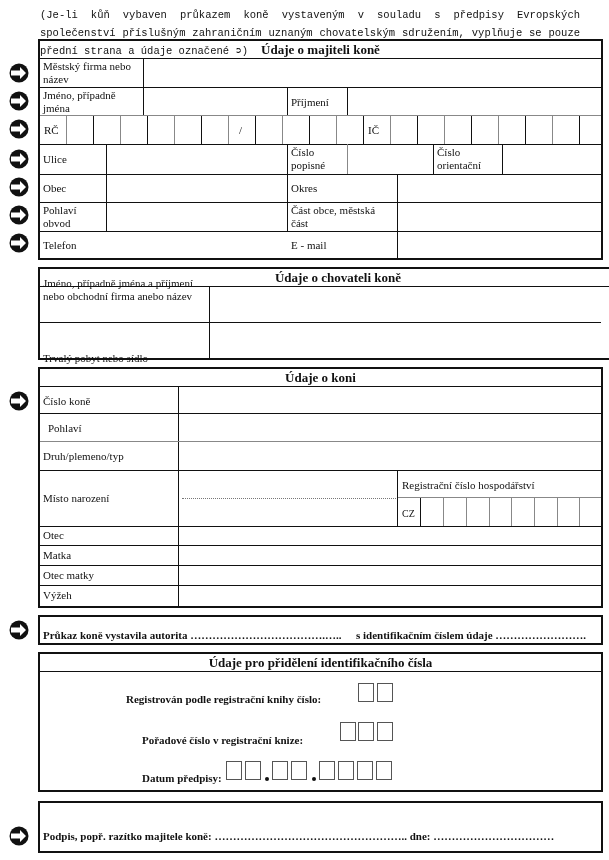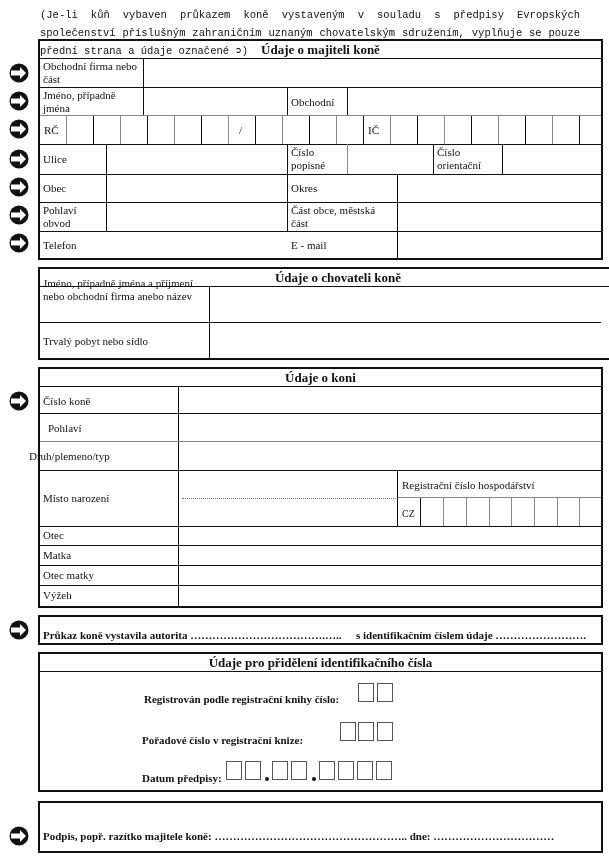--- a/index.html
+++ b/index.html
@@ -69,29 +69,29 @@
   <div class="hdr">Údaje o majiteli koně</div>
 </div>
 
 <div class="abs hl" style="left:40px;top:87px;width:561px"></div>
 <div class="abs hlg" style="left:40px;top:115px;width:561px"></div>
 <div class="abs hl" style="left:40px;top:144px;width:561px"></div>
 <div class="abs hl" style="left:40px;top:174px;width:561px"></div>
 <div class="abs hl" style="left:40px;top:202px;width:561px"></div>
 <div class="abs hl" style="left:40px;top:231px;width:561px"></div>
 
-<div class="abs lbl" style="left:43px;top:60px;width:100px">Obchodní firma nebo část</div>
+<div class="abs lbl" style="left:43px;top:60px;width:100px">Městský firma nebo název</div>
 <div class="abs vl" style="left:143px;top:58px;height:29px"></div>
 <div class="abs" style="left:144px;top:58px;width:457px;height:29px"></div>
 
 <div class="abs lbl" style="left:43px;top:89px"><span>Jméno, případně</span><br><span>jména</span></div>
 <div class="abs vl" style="left:143px;top:87px;height:28px"></div>
 <div class="abs" style="left:144px;top:88px;width:143px;height:27px"></div>
 <div class="abs vl" style="left:287px;top:87px;height:28px"></div>
-<div class="abs lbl" style="left:291px;top:96px">Obchodní</div>
+<div class="abs lbl" style="left:291px;top:96px">Příjmení</div>
 <div class="abs vl" style="left:347px;top:87px;height:28px"></div>
 <div class="abs" style="left:348px;top:88px;width:253px;height:27px"></div>
 
 <div class="abs lbl" style="left:44px;top:124px">RČ</div>
 <div id="rc-cells">
     <div class="abs vlg" style="left: 66px; top: 116px; height: 28px;"></div>
     <div class="abs vl" style="left: 93px; top: 116px; height: 28px;"></div>
     <div class="abs vlg" style="left: 120px; top: 116px; height: 28px;"></div>
     <div class="abs vl" style="left: 147px; top: 116px; height: 28px;"></div>
     <div class="abs vlg" style="left: 174px; top: 116px; height: 28px;"></div>
@@ -160,40 +160,40 @@
 <div class="abs lbl" style="left:291px;top:239px">E - mail</div>
 <div class="abs" style="left:398px;top:232px;width:203px;height:26px"></div>
 
 <div class="abs box" style="left:38px;top:267px;width:600px;height:93px">
   <div class="hdr">Údaje o chovateli koně</div>
 </div>
 <div class="abs hl" style="left:40px;top:322px;width:561px"></div>
 <div class="abs vl" style="left:209px;top:286px;height:72px"></div>
 <div class="abs lbl" style="left:43px;top:277px"><span>Jméno, případně jména a příjmení</span><br><span>nebo obchodní firma anebo název</span></div>
 <div class="abs" style="left:210px;top:286px;width:391px;height:36px"></div>
-<div class="abs lbl" style="left:43px;top:335px">Trvalý pobyt nebo sídlo</div>
+<div class="abs lbl" style="left:43px;top:352px">Trvalý pobyt nebo sídlo</div>
 <div class="abs" style="left:210px;top:323px;width:391px;height:35px"></div>
 
 <div class="abs box" style="left:38px;top:367px;width:565px;height:241px">
   <div class="hdr">Údaje o koni</div>
 </div>
 <div class="abs vl" style="left:178px;top:386px;height:220px"></div>
 <div class="abs hl" style="left:40px;top:413px;width:561px"></div>
 <div class="abs hlg" style="left:40px;top:441px;width:561px"></div>
 <div class="abs hl" style="left:40px;top:470px;width:561px"></div>
 <div class="abs hl" style="left:40px;top:526px;width:561px"></div>
 <div class="abs hl" style="left:40px;top:545px;width:561px"></div>
 <div class="abs hl" style="left:40px;top:565px;width:561px"></div>
 <div class="abs hl" style="left:40px;top:585px;width:561px"></div>
 
 <div class="abs lbl" style="left:43px;top:395px">Číslo koně</div>
 <div class="abs" style="left:179px;top:386px;width:422px;height:27px"></div>
 <div class="abs lbl" style="left:48px;top:422px">Pohlaví</div>
 <div class="abs" style="left:179px;top:414px;width:422px;height:27px"></div>
-<div class="abs lbl" style="left:29px;top:450px">Druh/plemeno/typ</div>
+<div class="abs lbl" style="left:43px;top:450px">Druh/plemeno/typ</div>
 <div class="abs" style="left:179px;top:442px;width:422px;height:28px"></div>
 
 <div class="abs lbl" style="left:43px;top:492px">Místo narození</div>
 <div class="abs dots" style="left:182px;top:498px;width:216px"></div>
 <div class="abs" style="left:179px;top:471px;width:218px;height:55px"></div>
 <div class="abs vl" style="left:397px;top:470px;height:56px"></div>
 <div class="abs lbl" style="left:402px;top:479px">Registrační číslo hospodářství</div>
 <div class="abs hlg" style="left:398px;top:497px;width:203px"></div>
 <div class="abs lbl" style="left:402px;top:507px;font-size:10px">CZ</div>
 <div id="cz-cells">
@@ -224,21 +224,21 @@
 <div class="abs lbl" style="left:43px;top:589px">Výžeh</div>
 <div class="abs" style="left:179px;top:586px;width:422px;height:20px"></div>
 
 <div class="abs box" style="left:38px;top:615px;width:565px;height:30px"></div>
 <div class="abs bold" style="left:43px;top:629px">Průkaz koně vystavila autorita ……………………………….…..</div>
 <div class="abs bold" style="left:356px;top:629px">s identifikačním číslem údaje …………………….</div>
 
 <div class="abs box" style="left:38px;top:652px;width:565px;height:140px">
   <div class="hdr">Údaje pro přidělení identifikačního čísla</div>
 </div>
-<div class="abs bold" style="left:144px;top:693px">Registrován podle registrační knihy číslo:</div>
+<div class="abs bold" style="left:126px;top:693px">Registrován podle registrační knihy číslo:</div>
 <div class="abs sq" style="left:358px;top:683px"></div>
 <div class="abs sq" style="left:377px;top:683px"></div>
 
 <div class="abs bold" style="left:142px;top:734px">Pořadové číslo v registrační knize:</div>
 <div class="abs sq" style="left:340px;top:722px"></div>
 <div class="abs sq" style="left:358px;top:722px"></div>
 <div class="abs sq" style="left:377px;top:722px"></div>
 
 <div class="abs bold" style="left:142px;top:772px">Datum předpisy:</div>
 <div class="abs sq" style="left:226px;top:761px"></div>

